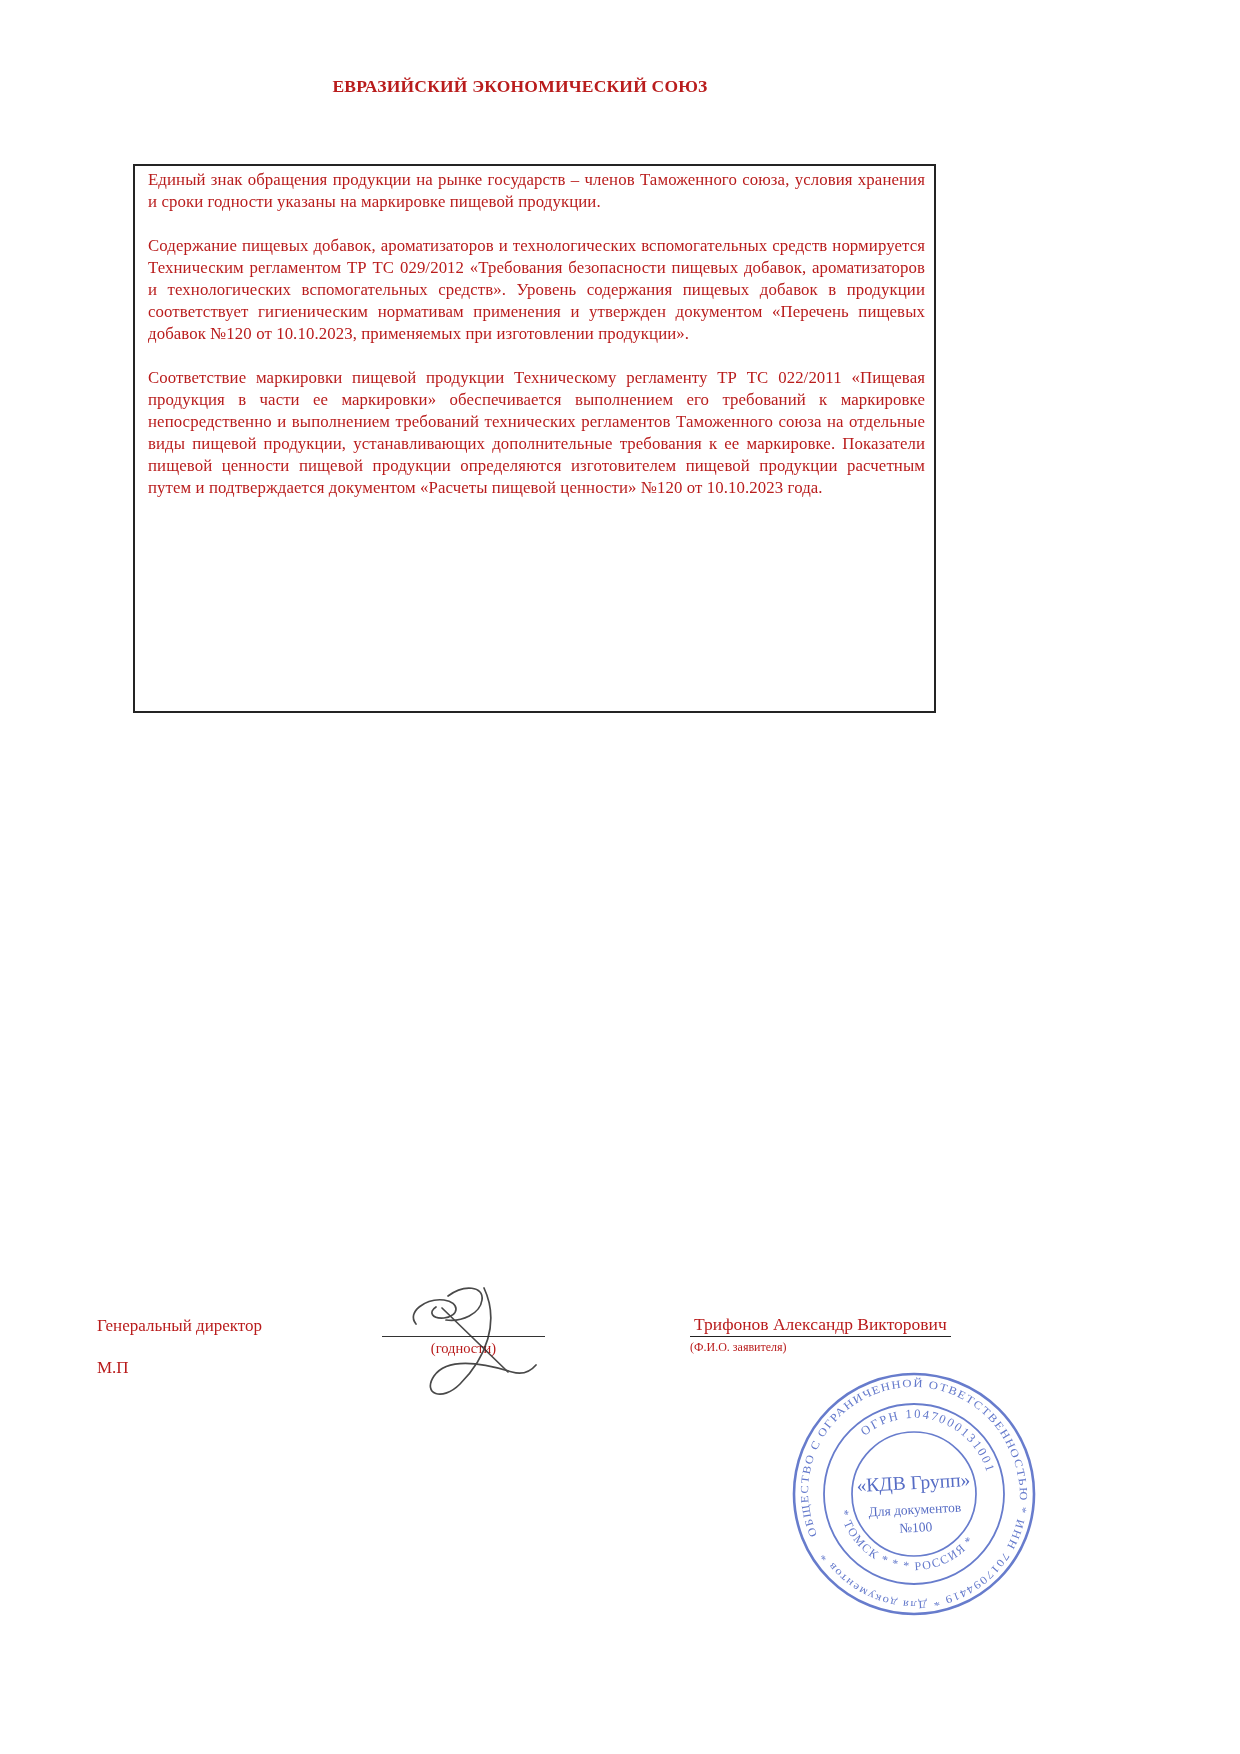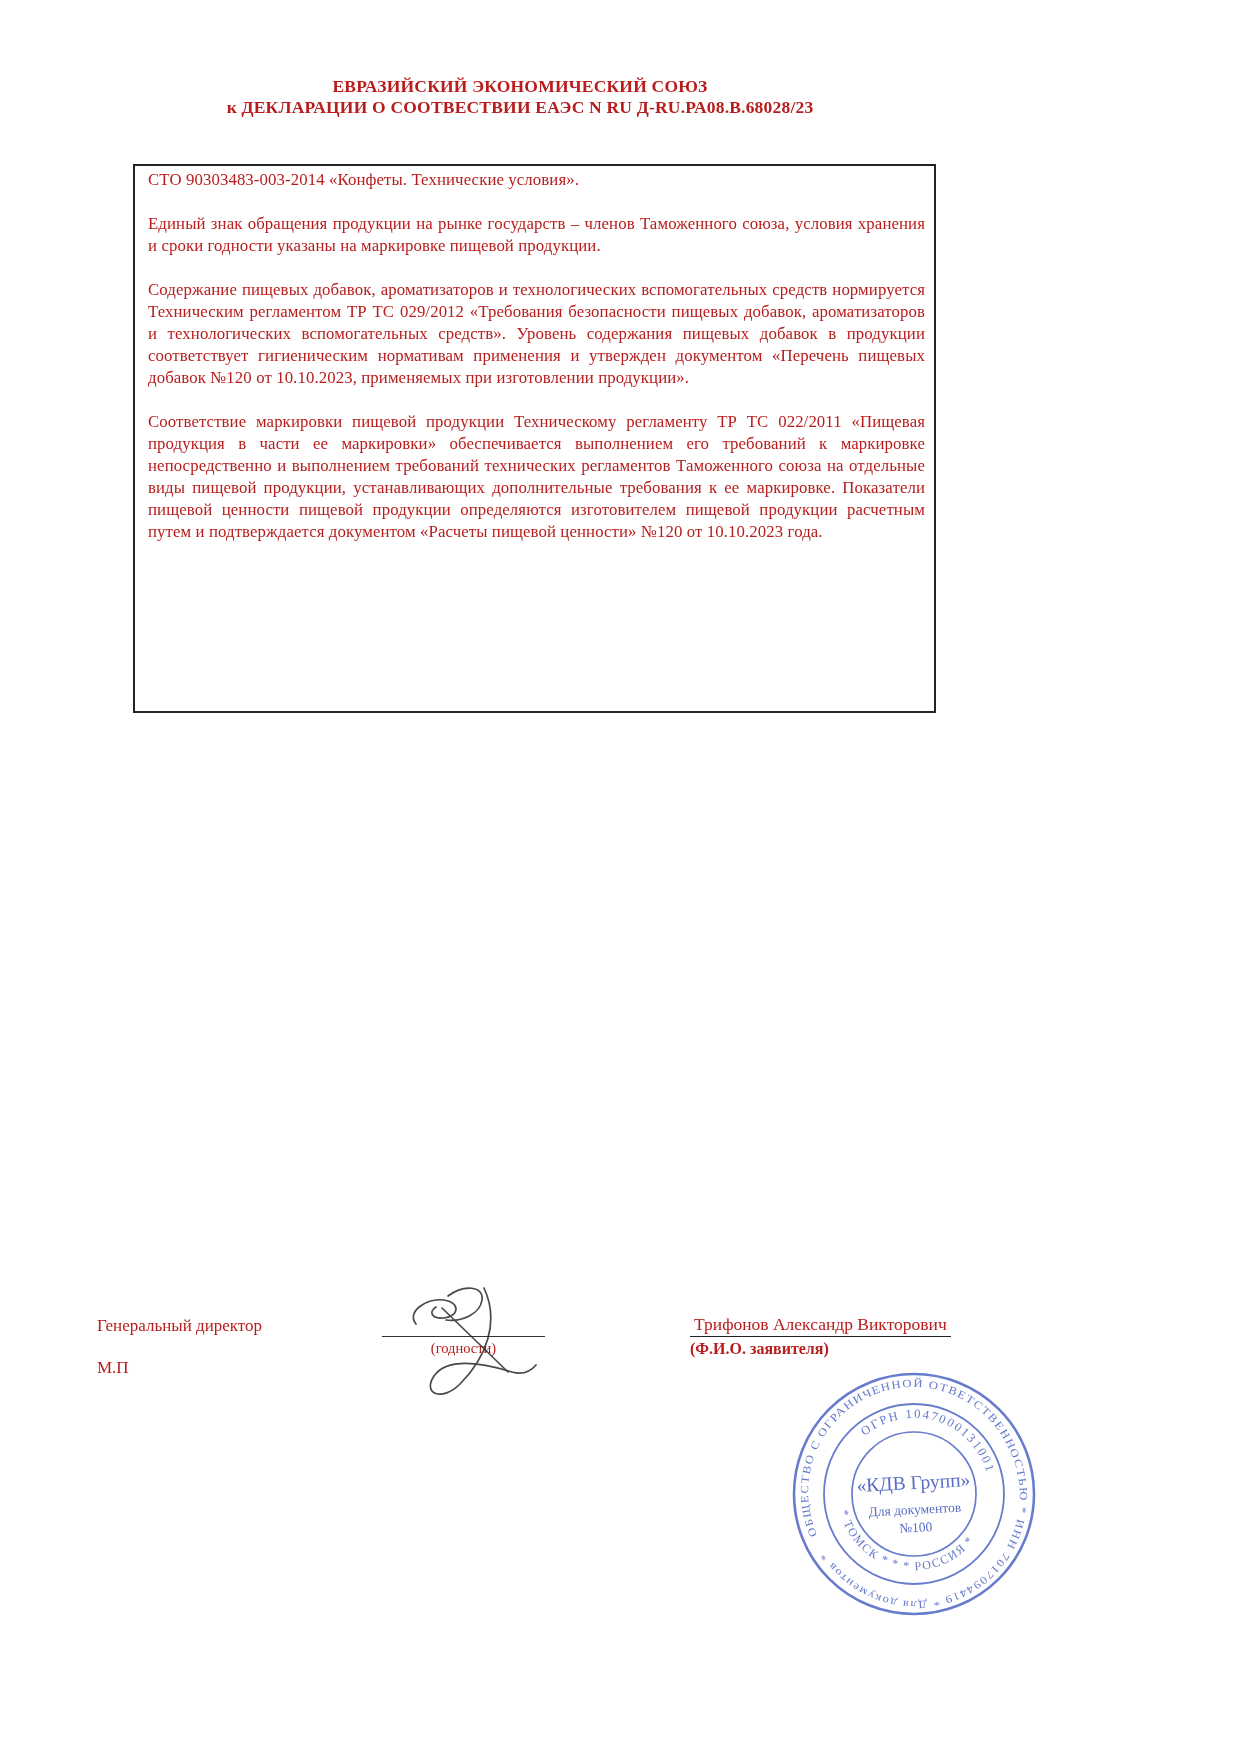--- a/index.html
+++ b/index.html
@@ -26,37 +26,35 @@
     letter-spacing:.1px;
   }
   .content-box p.first{text-align:left;}
   
   .sig-label{position:absolute;left:97px;top:1316px;font-size:17px;}
   .seal-mark{position:absolute;left:97px;top:1358px;font-size:17px;}
   .sig-line{position:absolute;left:382px;top:1336px;width:163px;border-top:1.6px solid #333;}
   .sig-caption{position:absolute;left:382px;top:1340px;width:163px;text-align:center;font-size:14.5px;}
   .fio-block{position:absolute;left:690px;top:1314px;width:320px;text-align:left;}
   .fio-name{display:inline-block;font-size:17.5px;padding:0 4px 1px 4px;border-bottom:1.8px solid #222;}
-  .fio-caption{font-size:16px;margin-top:3px;font-weight:bold;}
+  .fio-caption{font-size:12px;margin-top:3px;}
   
   .sig-scribble{position:absolute;left:388px;top:1272px;}
   .stamp{position:absolute;left:788px;top:1368px;opacity:.93;}
 </style>
 </head>
 <body>
 
 <div id="page">
 
   <div class="doc-header">
     <div class="hdr-line">ЕВРАЗИЙСКИЙ ЭКОНОМИЧЕСКИЙ СОЮЗ</div>
-    <div class="hdr-line">к ДЕКЛАРАЦИИ О СООТВЕСТВИИ ЕАЭС N RU Д-RU.РА08.В.68028/23</div>
   </div>
 
   <div class="content-box">
-    <p class="first">СТО 90303483-003-2014 «Конфеты. Технические условия».</p>
     <p>Единый знак обращения продукции на рынке государств – членов Таможенного союза, условия хранения и сроки годности указаны на маркировке пищевой продукции.</p>
     <p>Содержание пищевых добавок, ароматизаторов и технологических вспомогательных средств нормируется Техническим регламентом ТР ТС 029/2012 «Требования безопасности пищевых добавок, ароматизаторов и технологических вспомогательных средств». Уровень содержания пищевых добавок в продукции соответствует гигиеническим нормативам применения и утвержден документом «Перечень пищевых добавок №120 от 10.10.2023, применяемых при изготовлении продукции».</p>
     <p>Соответствие маркировки пищевой продукции Техническому регламенту ТР ТС 022/2011 «Пищевая продукция в части ее маркировки» обеспечивается выполнением его требований к маркировке непосредственно и выполнением требований технических регламентов Таможенного союза на отдельные виды пищевой продукции, устанавливающих дополнительные требования к ее маркировке. Показатели пищевой ценности пищевой продукции определяются изготовителем пищевой продукции расчетным путем и подтверждается документом «Расчеты пищевой ценности» №120 от 10.10.2023 года.</p>
   </div>
 
   <div class="sig-label">Генеральный директор</div>
   <div class="sig-line"></div>
   <div class="sig-caption">(годности)</div>
   <div class="fio-block">
     <span class="fio-name">Трифонов Александр Викторович</span>

